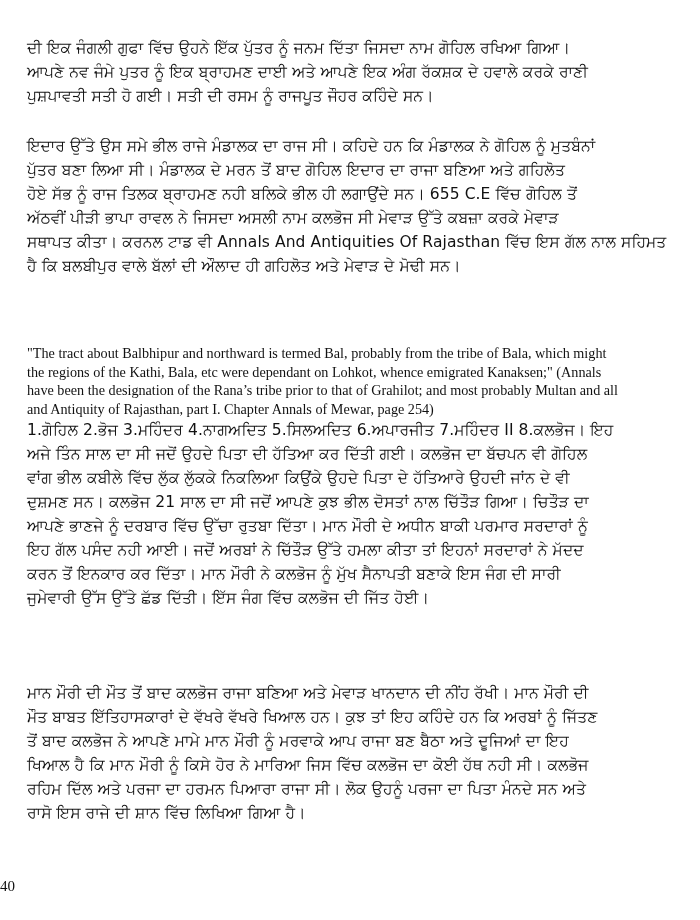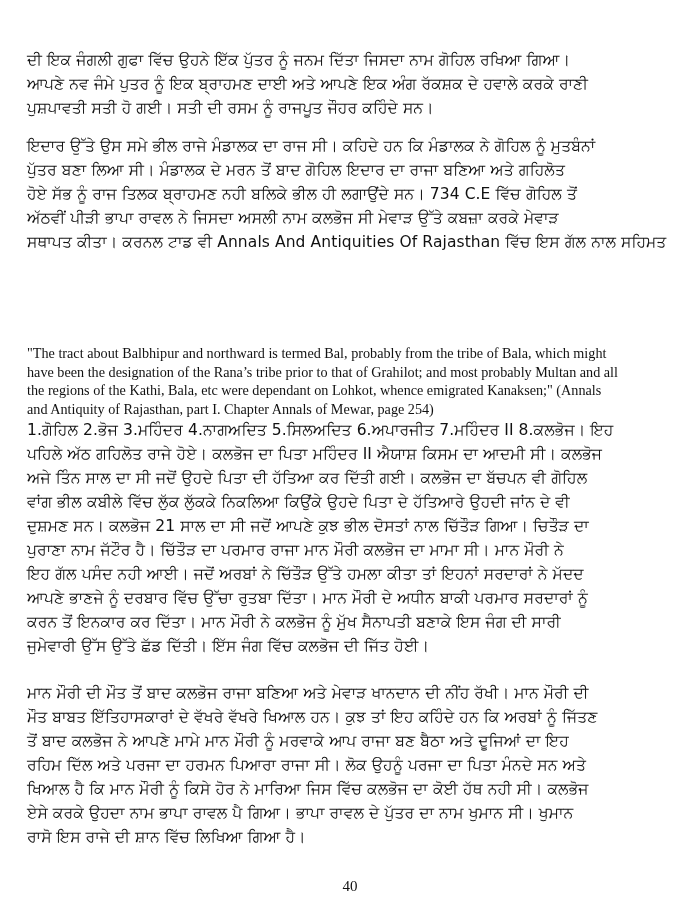--- a/index.html
+++ b/index.html
@@ -10,67 +10,65 @@
     display: block; height: 24px; line-height: 24px;
     font-family: "DejaVu Sans", sans-serif; font-size: 15.5px;
     white-space: nowrap; letter-spacing: 0.1px;
   }
   .eline {
     display: block; height: 18.5px; line-height: 18.5px;
     font-family: "Liberation Serif", serif; font-size: 14.2px;
     white-space: nowrap;
   }
   .pagenum {
-    position: absolute; left: 0; width: 700px; top: 878px; text-align: center;
+    position: absolute; left: 0; width: 700px; top: 878px; text-align: left;
     font-family: "Liberation Serif", serif; font-size: 15px;
   }
 </style>
 </head>
 <body>
 
 <div class="page">
 
-  <div class="para" style="top:48px">
+  <div class="para" style="top:36px">
     <span class="gline">ਦੀ ਇਕ ਜੰਗਲੀ ਗੁਫਾ ਵਿੱਚ ਉਹਨੇ ਇੱਕ ਪੁੱਤਰ ਨੂੰ ਜਨਮ ਦਿੱਤਾ ਜਿਸਦਾ ਨਾਮ ਗੋਹਿਲ ਰਖਿਆ ਗਿਆ।</span>
     <span class="gline">ਆਪਣੇ ਨਵ ਜੰਮੇ ਪੁਤਰ ਨੂੰ ਇਕ ਬ੍ਰਾਹਮਣ ਦਾਈ ਅਤੇ ਆਪਣੇ ਇਕ ਅੰਗ ਰੱਕਸ਼ਕ ਦੇ ਹਵਾਲੇ ਕਰਕੇ ਰਾਣੀ</span>
     <span class="gline">ਪੁਸ਼ਪਾਵਤੀ ਸਤੀ ਹੋ ਗਈ। ਸਤੀ ਦੀ ਰਸਮ ਨੂੰ ਰਾਜਪੂਤ ਜੌਹਰ ਕਹਿੰਦੇ ਸਨ।</span>
   </div>
 
   <div class="para" style="top:134px">
     <span class="gline">ਇਦਾਰ ਉੱਤੇ ਉਸ ਸਮੇ ਭੀਲ ਰਾਜੇ ਮੰਡਾਲਕ ਦਾ ਰਾਜ ਸੀ। ਕਹਿਦੇ ਹਨ ਕਿ ਮੰਡਾਲਕ ਨੇ ਗੋਹਿਲ ਨੂੰ ਮੁਤਬੰਨਾਂ</span>
     <span class="gline">ਪੁੱਤਰ ਬਣਾ ਲਿਆ ਸੀ। ਮੰਡਾਲਕ ਦੇ ਮਰਨ ਤੋਂ ਬਾਦ ਗੋਹਿਲ ਇਦਾਰ ਦਾ ਰਾਜਾ ਬਣਿਆ ਅਤੇ ਗਹਿਲੋਤ</span>
-    <span class="gline">ਹੋਏ ਸੱਭ ਨੂੰ ਰਾਜ ਤਿਲਕ ਬ੍ਰਾਹਮਣ ਨਹੀ ਬਲਿਕੇ ਭੀਲ ਹੀ ਲਗਾਉਂਦੇ ਸਨ। 734 C.E ਵਿੱਚ ਗੋਹਿਲ ਤੋਂ</span>
+    <span class="gline">ਹੋਏ ਸੱਭ ਨੂੰ ਰਾਜ ਤਿਲਕ ਬ੍ਰਾਹਮਣ ਨਹੀ ਬਲਿਕੇ ਭੀਲ ਹੀ ਲਗਾਉਂਦੇ ਸਨ। 655 C.E ਵਿੱਚ ਗੋਹਿਲ ਤੋਂ</span>
     <span class="gline">ਅੱਠਵੀਂ ਪੀੜੀ ਭਾਪਾ ਰਾਵਲ ਨੇ ਜਿਸਦਾ ਅਸਲੀ ਨਾਮ ਕਲਭੋਜ ਸੀ ਮੇਵਾੜ ਉੱਤੇ ਕਬਜ਼ਾ ਕਰਕੇ ਮੇਵਾੜ</span>
     <span class="gline">ਸਥਾਪਤ ਕੀਤਾ। ਕਰਨਲ ਟਾਡ ਵੀ Annals And Antiquities Of Rajasthan  ਵਿੱਚ ਇਸ ਗੱਲ ਨਾਲ ਸਹਿਮਤ</span>
+    <span class="gline">ਹੈ ਕਿ ਬਲਬੀਪੁਰ ਵਾਲੇ ਬੱਲਾਂ ਦੀ ਔਲਾਦ ਹੀ ਗਹਿਲੋਤ ਅਤੇ ਮੇਵਾੜ ਦੇ ਮੋਢੀ ਸਨ।</span>
   </div>
 
   <div class="para" style="top:344px">
     <span class="eline">"The tract about Balbhipur and northward is termed Bal, probably from the tribe of Bala, which might</span>
+    <span class="eline">the regions of the Kathi, Bala, etc were dependant on Lohkot, whence emigrated Kanaksen;"  (Annals</span>
     <span class="eline">have been the designation of the Rana’s tribe prior to that of  Grahilot; and most probably Multan and all</span>
-    <span class="eline">the regions of the Kathi, Bala, etc were dependant on Lohkot, whence emigrated Kanaksen;"  (Annals</span>
     <span class="eline">and Antiquity of  Rajasthan, part I. Chapter Annals of Mewar, page 254)</span>
   </div>
 
   <div class="para" style="top:418px">
     <span class="gline">1.ਗੋਹਿਲ 2.ਭੋਜ 3.ਮਹਿੰਦਰ 4.ਨਾਗਅਦਿਤ 5.ਸਿਲਅਦਿਤ 6.ਅਪਾਰਜੀਤ 7.ਮਹਿੰਦਰ II 8.ਕਲਭੋਜ। ਇਹ</span>
-    <span class="gline">ਪਹਿਲੇ ਅੱਠ ਗਹਿਲੋਤ ਰਾਜੇ ਹੋਏ। ਕਲਭੋਜ ਦਾ ਪਿਤਾ ਮਹਿੰਦਰ II ਐਯਾਸ਼ ਕਿਸਮ ਦਾ ਆਦਮੀ ਸੀ। ਕਲਭੋਜ</span>
     <span class="gline">ਅਜੇ ਤਿੰਨ ਸਾਲ ਦਾ ਸੀ ਜਦੋਂ ਉਹਦੇ ਪਿਤਾ ਦੀ ਹੱਤਿਆ ਕਰ ਦਿੱਤੀ ਗਈ। ਕਲਭੋਜ ਦਾ ਬੱਚਪਨ ਵੀ ਗੋਹਿਲ</span>
     <span class="gline">ਵਾਂਗ ਭੀਲ ਕਬੀਲੇ ਵਿੱਚ ਲੁੱਕ ਲੁੱਕਕੇ ਨਿਕਲਿਆ ਕਿਉਂਕੇ ਉਹਦੇ ਪਿਤਾ ਦੇ ਹੱਤਿਆਰੇ ਉਹਦੀ ਜਾਂਨ ਦੇ ਵੀ</span>
     <span class="gline">ਦੁਸ਼ਮਣ ਸਨ। ਕਲਭੋਜ 21 ਸਾਲ ਦਾ ਸੀ ਜਦੋਂ ਆਪਣੇ ਕੁਝ ਭੀਲ ਦੋਸਤਾਂ ਨਾਲ ਚਿੱਤੌੜ ਗਿਆ। ਚਿਤੌੜ ਦਾ</span>
-    <span class="gline">ਪੁਰਾਣਾ ਨਾਮ ਜੱਟੌਰ ਹੈ। ਚਿੱਤੌੜ ਦਾ ਪਰਮਾਰ ਰਾਜਾ ਮਾਨ ਮੌਰੀ ਕਲਭੋਜ ਦਾ ਮਾਮਾ ਸੀ। ਮਾਨ ਮੌਰੀ ਨੇ</span>
+    <span class="gline">ਆਪਣੇ ਭਾਣਜੇ ਨੂੰ ਦਰਬਾਰ ਵਿੱਚ ਉੱਚਾ ਰੁਤਬਾ ਦਿੱਤਾ। ਮਾਨ ਮੌਰੀ ਦੇ ਅਧੀਨ ਬਾਕੀ ਪਰਮਾਰ ਸਰਦਾਰਾਂ ਨੂੰ</span>
     <span class="gline">ਇਹ ਗੱਲ ਪਸੰਦ ਨਹੀ ਆਈ। ਜਦੋਂ ਅਰਬਾਂ ਨੇ ਚਿੱਤੌੜ ਉੱਤੇ ਹਮਲਾ ਕੀਤਾ ਤਾਂ ਇਹਨਾਂ ਸਰਦਾਰਾਂ ਨੇ ਮੱਦਦ</span>
-    <span class="gline">ਆਪਣੇ ਭਾਣਜੇ ਨੂੰ ਦਰਬਾਰ ਵਿੱਚ ਉੱਚਾ ਰੁਤਬਾ ਦਿੱਤਾ। ਮਾਨ ਮੌਰੀ ਦੇ ਅਧੀਨ ਬਾਕੀ ਪਰਮਾਰ ਸਰਦਾਰਾਂ ਨੂੰ</span>
     <span class="gline">ਕਰਨ ਤੋਂ ਇਨਕਾਰ ਕਰ ਦਿੱਤਾ। ਮਾਨ ਮੌਰੀ ਨੇ ਕਲਭੋਜ ਨੂੰ ਮੁੱਖ ਸੈਨਾਪਤੀ ਬਣਾਕੇ ਇਸ ਜੰਗ ਦੀ ਸਾਰੀ</span>
     <span class="gline">ਜੁਮੇਵਾਰੀ ਉੱਸ ਉੱਤੇ ਛੱਡ ਦਿੱਤੀ। ਇੱਸ ਜੰਗ ਵਿੱਚ ਕਲਭੋਜ ਦੀ ਜਿੱਤ ਹੋਈ।</span>
   </div>
 
   <div class="para" style="top:681px">
     <span class="gline">ਮਾਨ ਮੌਰੀ ਦੀ ਮੌਤ ਤੋਂ ਬਾਦ ਕਲਭੋਜ ਰਾਜਾ ਬਣਿਆ ਅਤੇ ਮੇਵਾੜ ਖਾਨਦਾਨ ਦੀ ਨੀਂਹ ਰੱਖੀ। ਮਾਨ ਮੌਰੀ ਦੀ</span>
     <span class="gline">ਮੌਤ ਬਾਬਤ ਇੱਤਿਹਾਸਕਾਰਾਂ ਦੇ ਵੱਖਰੇ ਵੱਖਰੇ ਖਿਆਲ ਹਨ। ਕੁਝ ਤਾਂ ਇਹ ਕਹਿੰਦੇ ਹਨ ਕਿ ਅਰਬਾਂ ਨੂੰ ਜਿੱਤਣ</span>
     <span class="gline">ਤੋਂ ਬਾਦ ਕਲਭੋਜ ਨੇ ਆਪਣੇ ਮਾਮੇ ਮਾਨ ਮੌਰੀ ਨੂੰ ਮਰਵਾਕੇ ਆਪ ਰਾਜਾ ਬਣ ਬੈਠਾ ਅਤੇ ਦੂਜਿਆਂ ਦਾ ਇਹ</span>
+    <span class="gline">ਖਿਆਲ ਹੈ ਕਿ ਮਾਨ ਮੌਰੀ ਨੂੰ ਕਿਸੇ ਹੋਰ ਨੇ ਮਾਰਿਆ ਜਿਸ ਵਿੱਚ ਕਲਭੋਜ ਦਾ ਕੋਈ ਹੱਥ ਨਹੀ ਸੀ। ਕਲਭੋਜ</span>
     <span class="gline">ਰਹਿਮ ਦਿੱਲ ਅਤੇ ਪਰਜਾ ਦਾ ਹਰਮਨ ਪਿਆਰਾ ਰਾਜਾ ਸੀ। ਲੋਕ ਉਹਨੂੰ ਪਰਜਾ ਦਾ ਪਿਤਾ ਮੰਨਦੇ ਸਨ ਅਤੇ</span>
-    <span class="gline">ਖਿਆਲ ਹੈ ਕਿ ਮਾਨ ਮੌਰੀ ਨੂੰ ਕਿਸੇ ਹੋਰ ਨੇ ਮਾਰਿਆ ਜਿਸ ਵਿੱਚ ਕਲਭੋਜ ਦਾ ਕੋਈ ਹੱਥ ਨਹੀ ਸੀ। ਕਲਭੋਜ</span>
-    <span class="gline">ਏਸੇ ਕਰਕੇ ਉਹਦਾ ਨਾਮ ਭਾਪਾ ਰਾਵਲ ਪੈ ਗਿਆ। ਭਾਪਾ ਰਾਵਲ ਦੇ ਪੁੱਤਰ ਦਾ ਨਾਮ ਖੁਮਾਨ ਸੀ। ਖੁਮਾਨ</span>
     <span class="gline">ਰਾਸੋ ਇਸ ਰਾਜੇ ਦੀ ਸ਼ਾਨ ਵਿੱਚ ਲਿਖਿਆ ਗਿਆ ਹੈ।</span>
   </div>
 
   <div class="pagenum">40</div>
 </div>
 
 </body></html>

